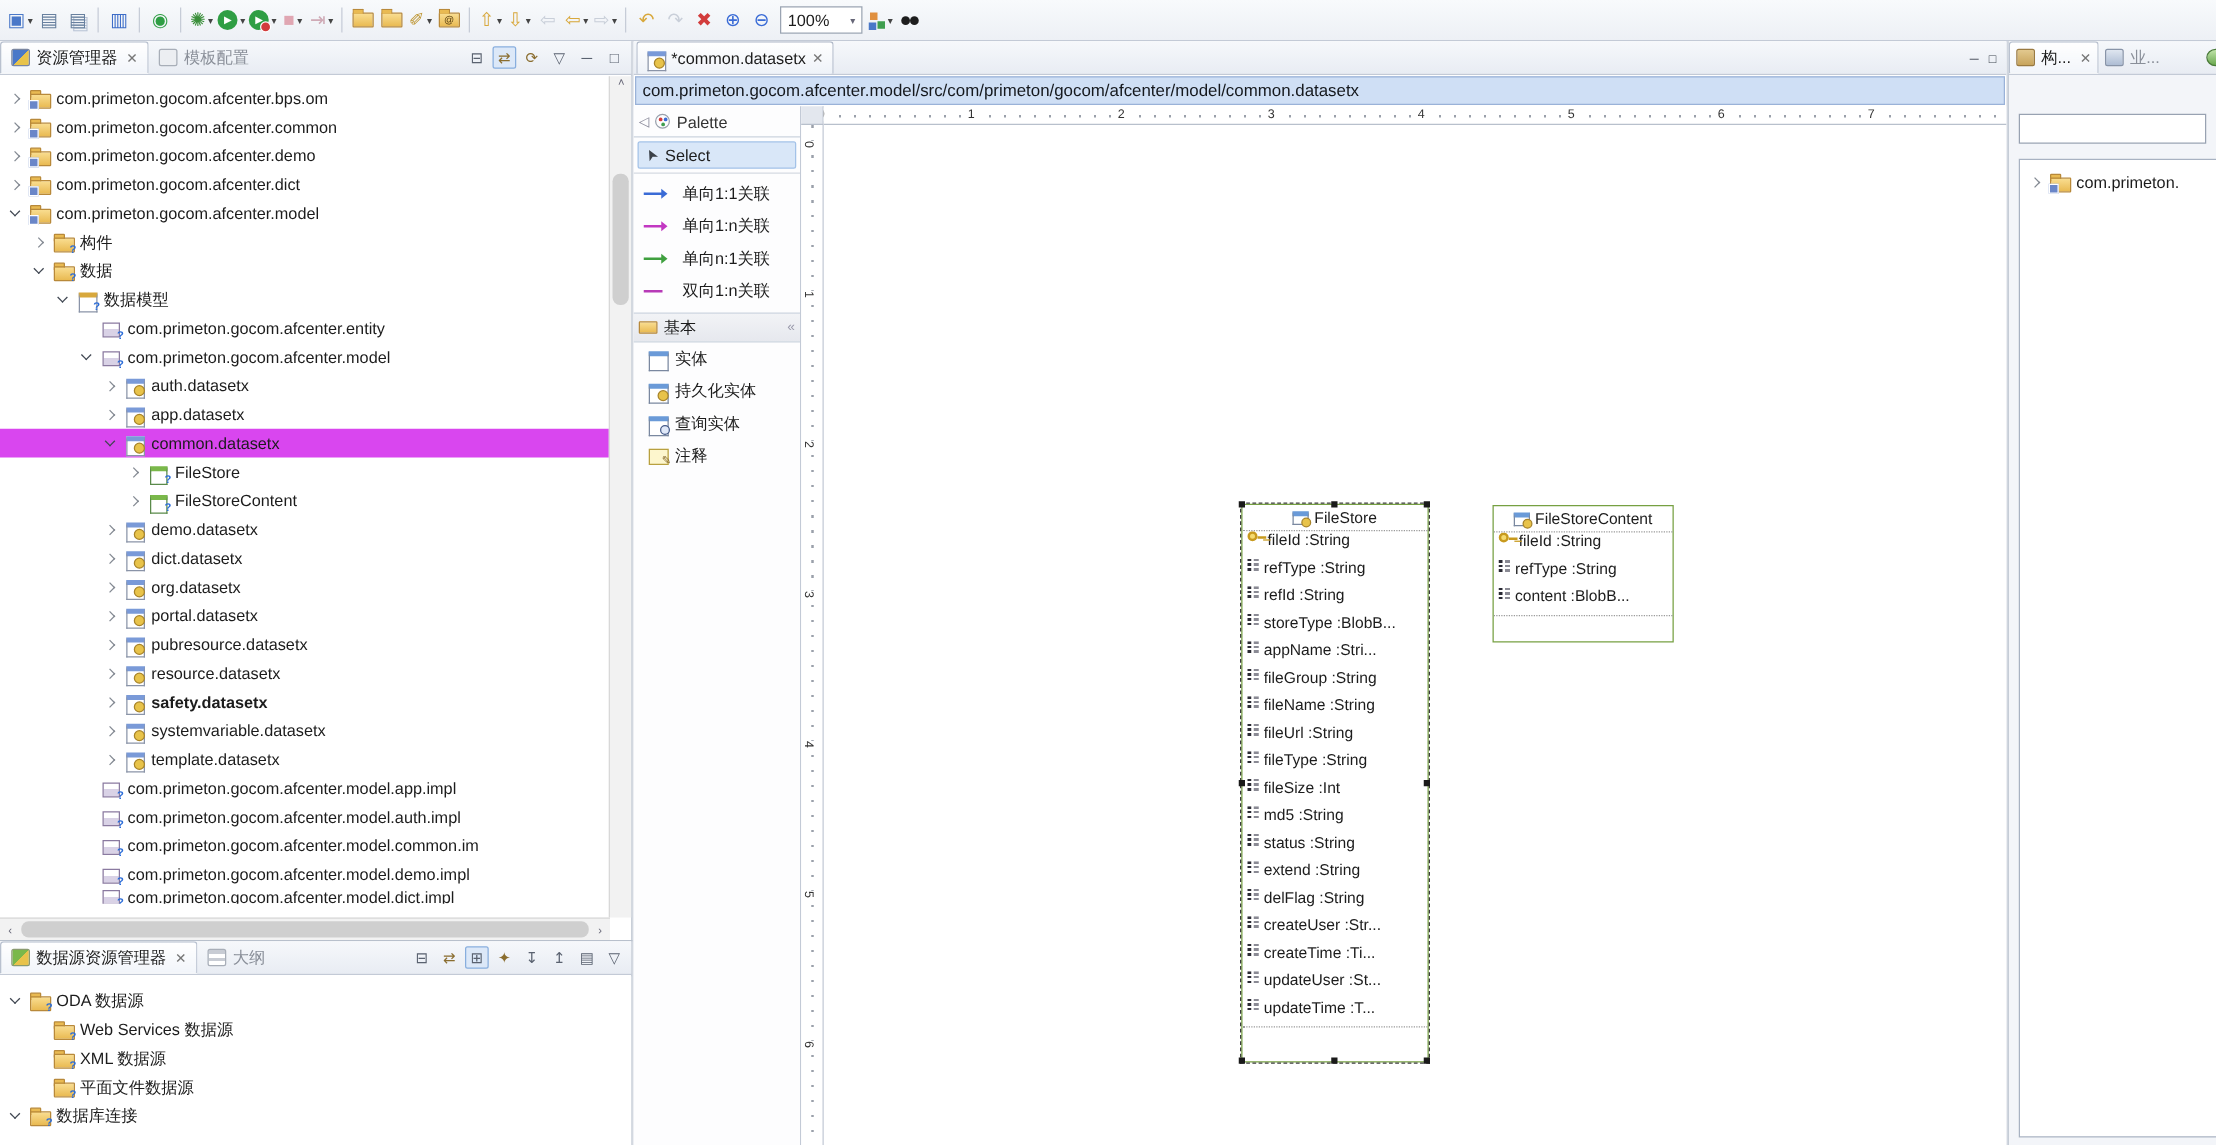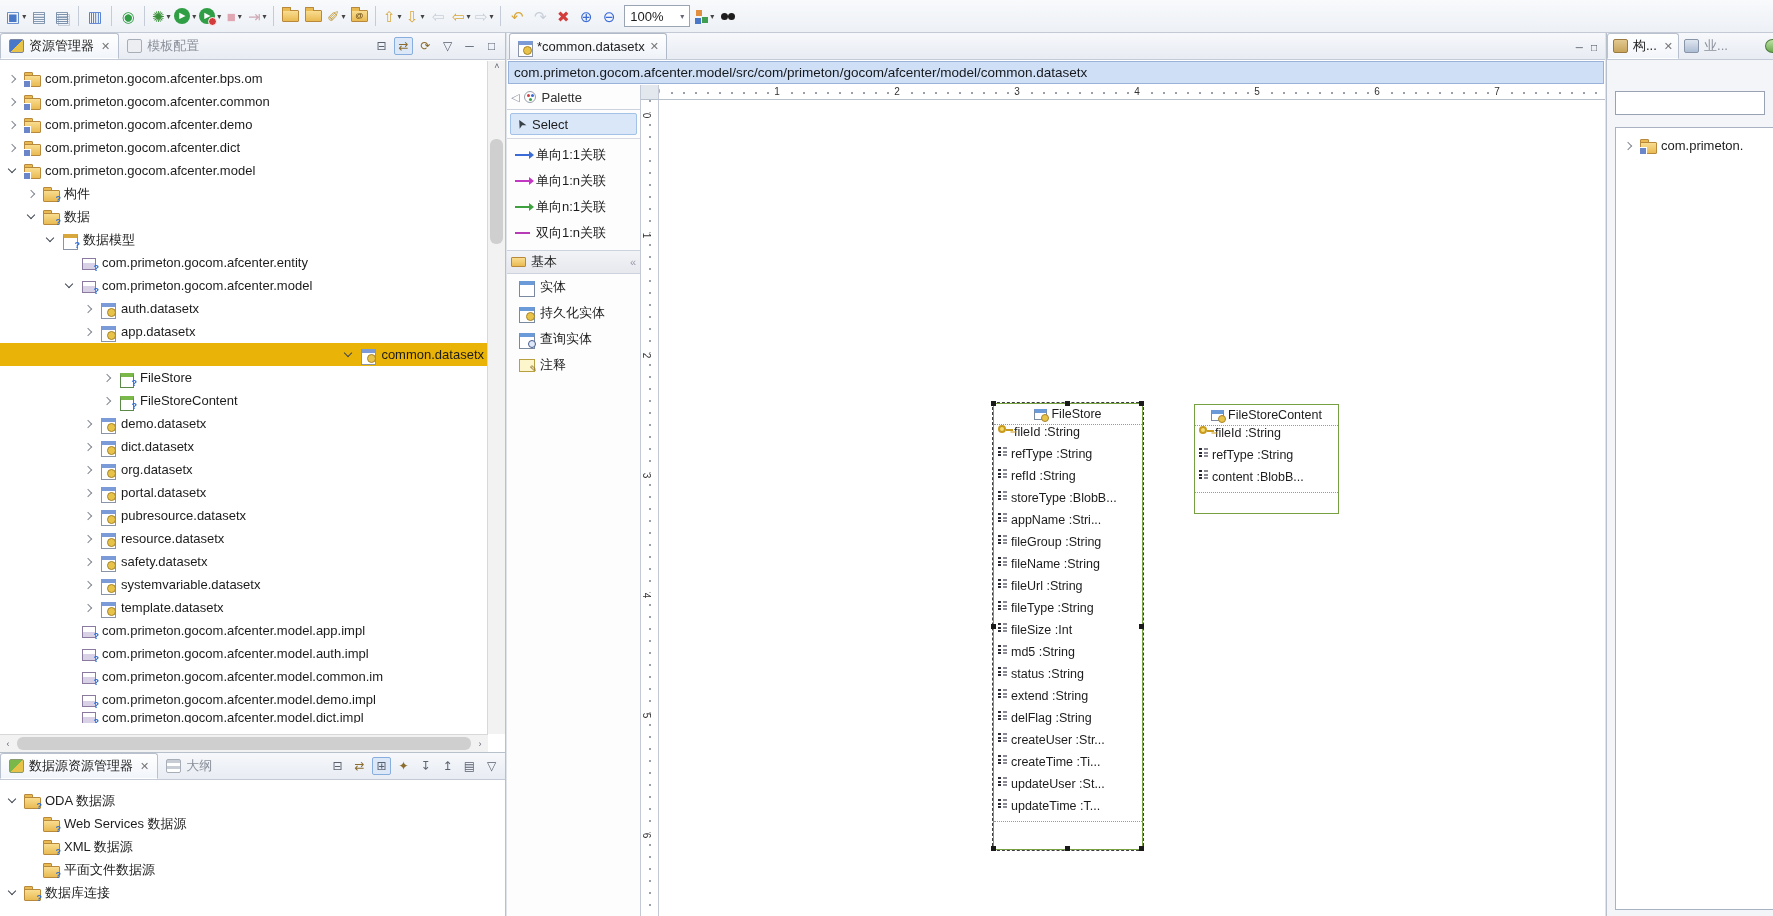--- a/index.html
+++ b/index.html
@@ -35,22 +35,22 @@
   .vi-outl { background:repeating-linear-gradient(#c8ccd4 0 3px,#fff 3px 6px); border:1px solid #a8aeb8; }
   .vi-comp { background:linear-gradient(#e2c98f,#c8a45c); border:1px solid #9a7a40; }
   .vi-biz  { background:linear-gradient(#dfe6f0,#aebdd4); border:1px solid #8894a8; }
   .viewbtns { margin-left:auto; display:flex; align-items:center; gap:3px; padding:0 4px 4px 0; }
   .vbtn { width:19px; height:18px; display:flex; align-items:center; justify-content:center; font-size:12px; color:#8a6d2f; border-radius:2px; }
   .vbtn.gray { color:#5a6270; }
   .vbtn.on { background:#dce8f8; border:1px solid #88aede; }
 
   
   .treearea { position:absolute; overflow:hidden; background:#fff; }
-  .trow { height:23px; display:flex; align-items:center; gap:5px; white-space:nowrap; padding-right:4px; }
-  .trow.sel { background:#eab308;justify-content:flex-end; }
+  .trow { height:23px; display:flex; align-items:center; gap:5px; white-space:nowrap; padding-right:20px; }
+  .trow.sel { background:#d946ef; }
   .trow.clip { height:12px; overflow:hidden; }
   .chev { width:6px; height:6px; border-right:1.4px solid #838992; border-bottom:1.4px solid #838992; flex:none; transform:rotate(-45deg); margin:0 4px 0 3px; }
   .chev.open { transform:rotate(45deg); border-color:#3f4651; margin-top:-3px; }
   .chev.none { border:none; }
   .ti { width:16px; height:14px; position:relative; flex:none; }
   .ti-fold::after, .ti-project::after { content:""; position:absolute; left:0; top:3px; width:15px; height:10px; background:linear-gradient(#f9dd90,#e9ba52); border:1px solid #b8893a; border-radius:1px; }
   .ti-fold::before, .ti-project::before { content:""; position:absolute; left:0; top:0; width:7px; height:4px; background:#e9ba52; border:1px solid #b8893a; border-radius:1px 1px 0 0; }
   .ti-project .ov { position:absolute; left:-1px; bottom:-2px; width:8px; height:8px; background:#6a86c8; border:1px solid #fff; z-index:2; }
   .ti-pkg::after { content:""; position:absolute; left:1px; top:2px; width:12px; height:10px; border:1px solid #8a7aa0; background:linear-gradient(#fff 45%,#d9d2e6 45%); }
   .ti-pkg .q, .ti-fold .q, .ti-tbl .q, .ti-ent .q { position:absolute; right:-2px; bottom:-3px; font-size:9px; font-weight:bold; color:#2a6cd8; z-index:3; }
@@ -79,21 +79,21 @@
   .etab .x { font-size:11px; color:#777; }
   #breadcrumb { position:absolute; left:1px; top:28px; right:1px; height:23px; background:#cfdff5; border:1px solid #9ab2d8; display:flex; align-items:center; padding:0 5px; font-size:13.5px; color:#15181d; white-space:nowrap; overflow:hidden; }
   #palette { position:absolute; left:0; top:52px; width:134px; bottom:0; background:#fdfdfe; border-right:1px solid #c3cad6; }
   .pal-head { height:25px; display:flex; align-items:center; gap:5px; padding:0 4px; border-bottom:1px solid #ccd3de; color:#333; }
   .pal-colexp { color:#889; font-size:11px; }
   .pal-logo { width:12px; height:12px; border:1px solid #98a0ac; border-radius:50%; position:relative; }
   .pal-logo::after { content:""; position:absolute; left:2px; top:2px; width:3px; height:3px; border-radius:50%; background:#d23c3c; box-shadow:4px 0 0 #3a6bd6,2px 4px 0 #3f9e4f; }
   .pal-select { margin:3px 3px 2px; height:22px; display:flex; align-items:center; gap:6px; padding:0 5px; background:#d9e7f8; border:1px solid #a3c2e8; border-radius:2px; }
   .cursor-ic { font-size:12px; color:#3a4048; transform:rotate(-118deg); display:inline-block; }
   .pal-div { border-top:1px solid #d5dae2; margin:3px 0; }
-  .pal-rel { height:26px; display:flex; align-items:center; gap:6px; padding:0 4px 0 8px; white-space:nowrap; font-size:13px; }
+  .pal-rel { height:26px; display:flex; align-items:center; gap:16px; padding:0 4px 0 8px; white-space:nowrap; font-size:13px; }
   .rel-ic { width:15px; height:2px; position:relative; flex:none; }
   .rel-ah { position:absolute; right:-4px; top:-3px; width:0; height:0; border-top:4px solid transparent; border-bottom:4px solid transparent; }
   .pal-group { height:24px; display:flex; align-items:center; gap:5px; padding:0 4px; background:linear-gradient(#f2f3f6,#e6e8ee); border-top:1px solid #ccd3de; border-bottom:1px solid #ccd3de; margin-top:4px; }
   .pal-group .dbl-arrow { margin-left:auto; color:#99a; font-size:11px; }
   .gfold { width:15px; height:10px; background:linear-gradient(#f9dd90,#e9ba52); border:1px solid #b8893a; border-radius:1px; position:relative; flex:none; }
   .pal-item { height:26px; display:flex; align-items:center; gap:6px; padding:0 4px 0 12px; white-space:nowrap; }
   .pi { width:15px; height:12px; position:relative; flex:none; }
   .pi::before { content:""; position:absolute; left:0; top:0; width:14px; height:11px; background:#fff; border:1px solid #7a88a0; border-top:4px solid #6a9ad8; }
   .pi.gold::after { content:""; position:absolute; right:-1px; bottom:-2px; width:7px; height:7px; border-radius:50%; background:#e8c34a; border:1px solid #a8842a; }
   .pi.mag::after { content:""; position:absolute; right:-2px; bottom:-3px; width:6px; height:6px; border:1.5px solid #445a88; border-radius:50%; background:#dfe8f8; }
@@ -382,21 +382,21 @@
       <div class="trow" style="padding-left: 82px;">
         <span class="chev "></span>
         <span class="ti ti-data"></span>
         <span>pubresource.datasetx</span>
       </div>
       <div class="trow" style="padding-left: 82px;">
         <span class="chev "></span>
         <span class="ti ti-data"></span>
         <span>resource.datasetx</span>
       </div>
-      <div class="trow" style="padding-left: 82px;">
+      <div class="trow" style="padding-left: 82px; font-weight: bold;">
         <span class="chev "></span>
         <span class="ti ti-data"></span>
         <span>safety.datasetx</span>
       </div>
       <div class="trow" style="padding-left: 82px;">
         <span class="chev "></span>
         <span class="ti ti-data"></span>
         <span>systemvariable.datasetx</span>
       </div>
       <div class="trow" style="padding-left: 82px;">

